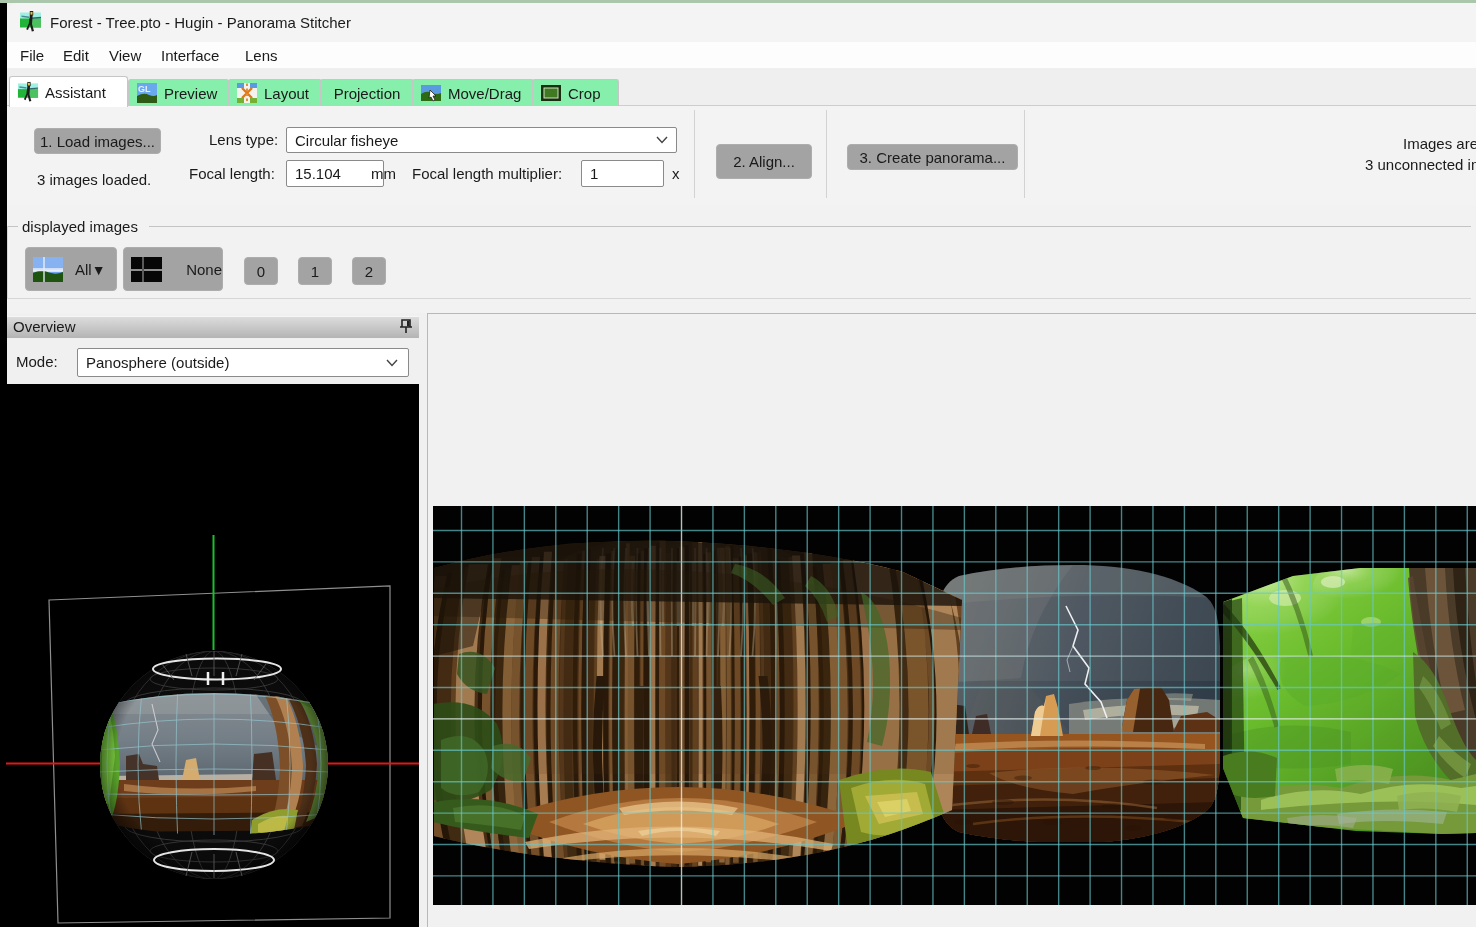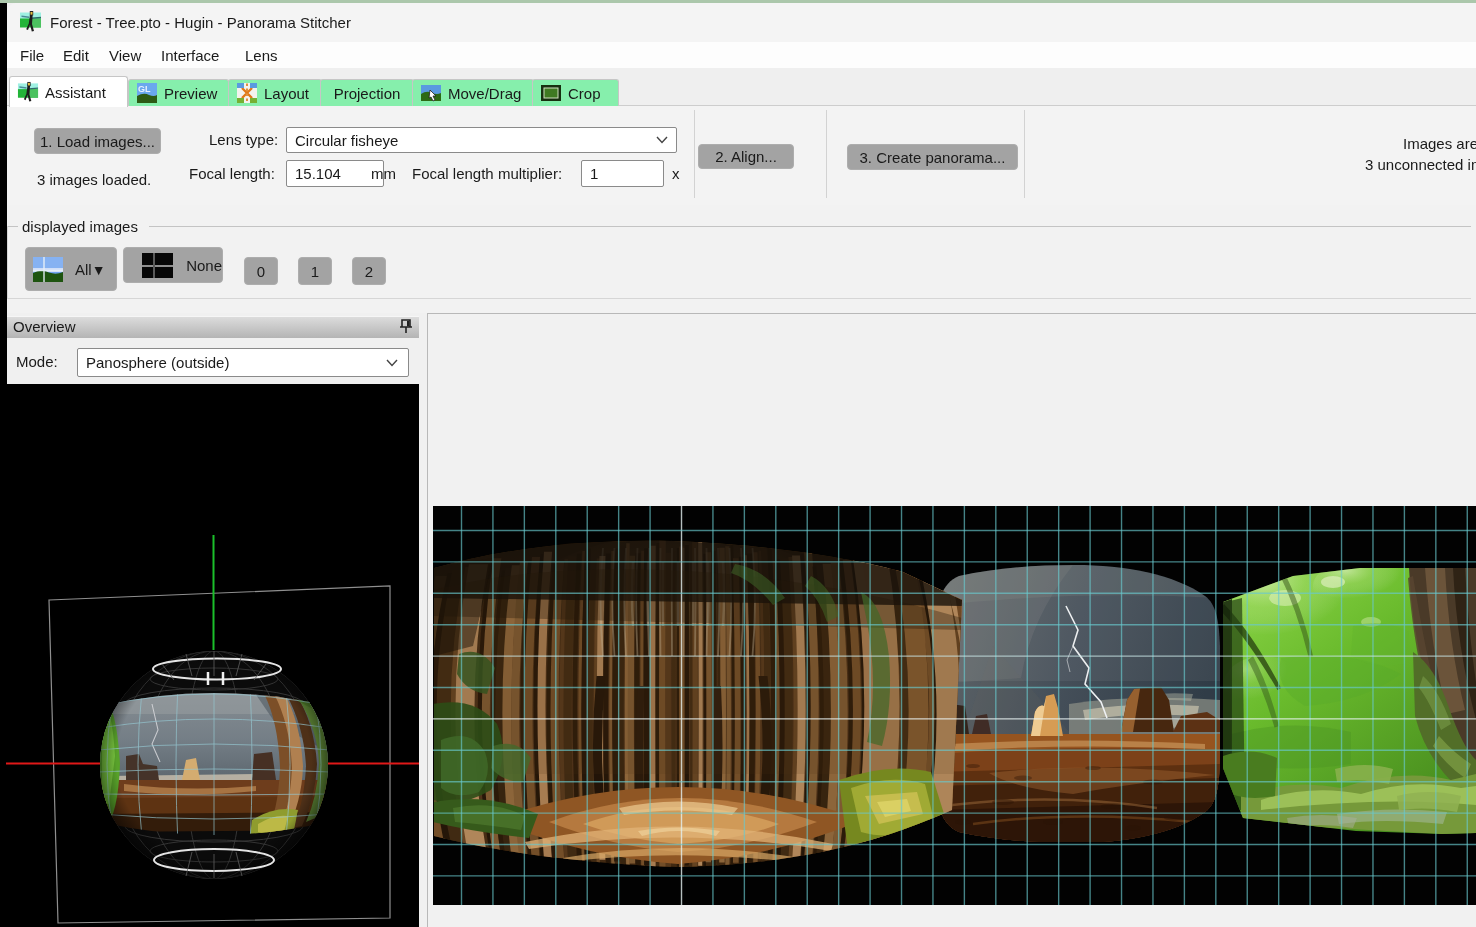--- a/index.html
+++ b/index.html
@@ -112,21 +112,21 @@
       <path d="M1 1 L6 6.5 L11 1" stroke="#444" stroke-width="1.4" fill="none"></path>
     </svg>
 </div>
 <div class="txt" style="left:189px;top:165px;">Focal length:</div>
 <div class="inp" style="left:286px;top:160px;width:98px;height:27px;">15.104</div>
 <div class="txt" style="left:371px;top:165px;">mm</div>
 <div class="txt" style="left:412px;top:165px;">Focal length multiplier:</div>
 <div class="inp" style="left:581px;top:160px;width:83px;height:27px;">1</div>
 <div class="txt" style="left:672px;top:165px;">x</div>
 <div class="sep" style="left:694px;top:110px;height:88px;"></div>
-<div class="btn" style="left:698px;top:144px;width:96px;height:25px;">2. Align...</div>
+<div class="btn" style="left:716px;top:144px;width:96px;height:35px;">2. Align...</div>
 <div class="sep" style="left:826px;top:110px;height:88px;"></div>
 <div class="btn" style="left:847px;top:144px;width:171px;height:26px;">3. Create panorama...</div>
 <div class="sep" style="left:1024px;top:110px;height:88px;"></div>
 <div class="txt" style="left:1403px;top:135px;">Images are connected.</div>
 <div class="txt" style="left:1365px;top:156px;">3 unconnected image groups.</div>
 
 <div class="abs" style="left:7px;top:205px;width:1469px;height:108px;background:#f2f2f2;"></div>
 <div class="abs" style="left:7px;top:226px;width:11px;height:1px;background:#c4c4c4;"></div>
 <div class="txt" style="left:22px;top:218px;">displayed images</div>
 <div class="abs" style="left:149px;top:226px;width:1322px;height:1px;background:#c4c4c4;"></div>
@@ -135,21 +135,21 @@
 <div class="btn" style="left:25px;top:247px;width:92px;height:44px;justify-content:flex-start;">
  <svg style="margin-left:7px;margin-right:12px;" width="30" height="25" viewBox="0 0 30 25">
   <rect x="0" y="0" width="30" height="25" fill="#6fa2ee"></rect>
   <rect x="0" y="0" width="30" height="11" fill="#86b2f2"></rect>
   <rect x="0" y="11" width="30" height="4" fill="#cfdef8"></rect>
   <path d="M0 16 Q9 12 16 15.5 Q23 18 30 15 L30 25 L0 25 Z" fill="#1e5410"></path>
   <path d="M0 13.5 L30 13.5 M11 0 L11 25" stroke="#e8f0f8" stroke-width="1.5" opacity="0.9"></path>
  </svg>
  <span>All<span style="font-size:14px;letter-spacing:-1px;">▼</span></span>
 </div>
-<div class="btn" style="left:123px;top:247px;width:100px;height:36px;justify-content:flex-end;">
+<div class="btn" style="left:123px;top:247px;width:100px;height:44px;justify-content:space-between;">
  <svg style="margin-left:7px;margin-right:13px;" width="31" height="25" viewBox="0 0 31 25">
   <rect x="0" y="0" width="31" height="25" fill="#070707"></rect>
   <path d="M0 13 L31 13" stroke="#8f8f8f" stroke-width="2"></path>
   <path d="M12 0 L12 25" stroke="#5a5a5a" stroke-width="2"></path>
  </svg>
  <span>None</span>
 </div>
 <div class="btn" style="left:244px;top:257px;width:34px;height:28px;">0</div>
 <div class="btn" style="left:298px;top:257px;width:34px;height:28px;">1</div>
 <div class="btn" style="left:352px;top:257px;width:34px;height:28px;">2</div>

